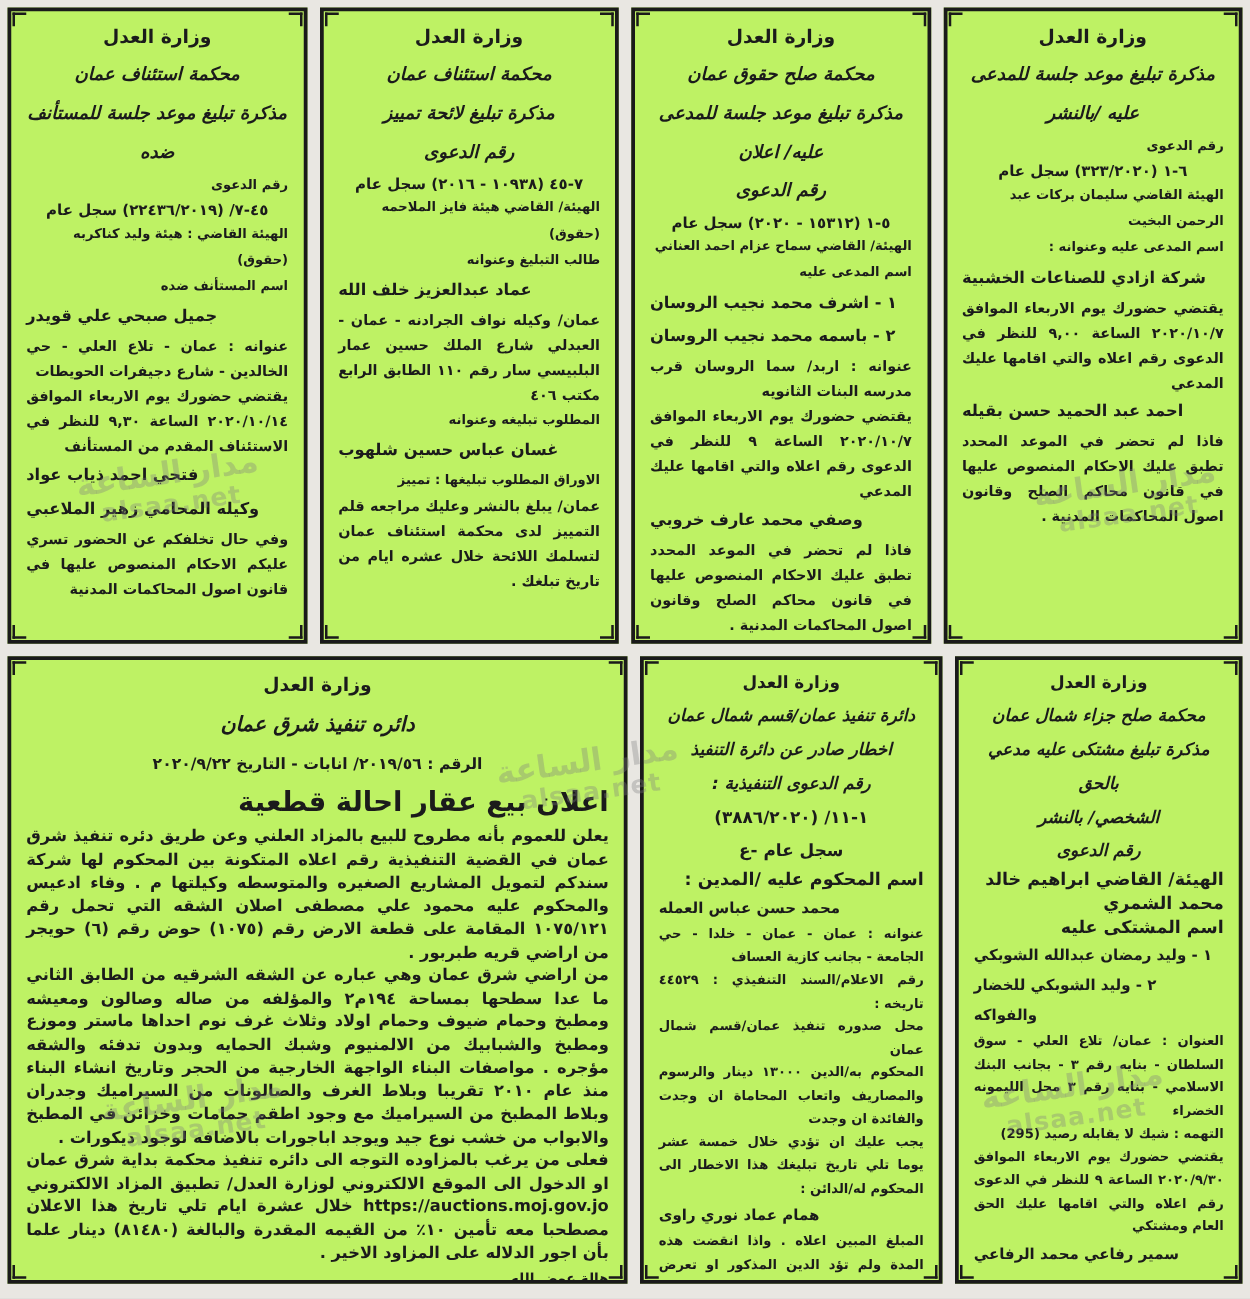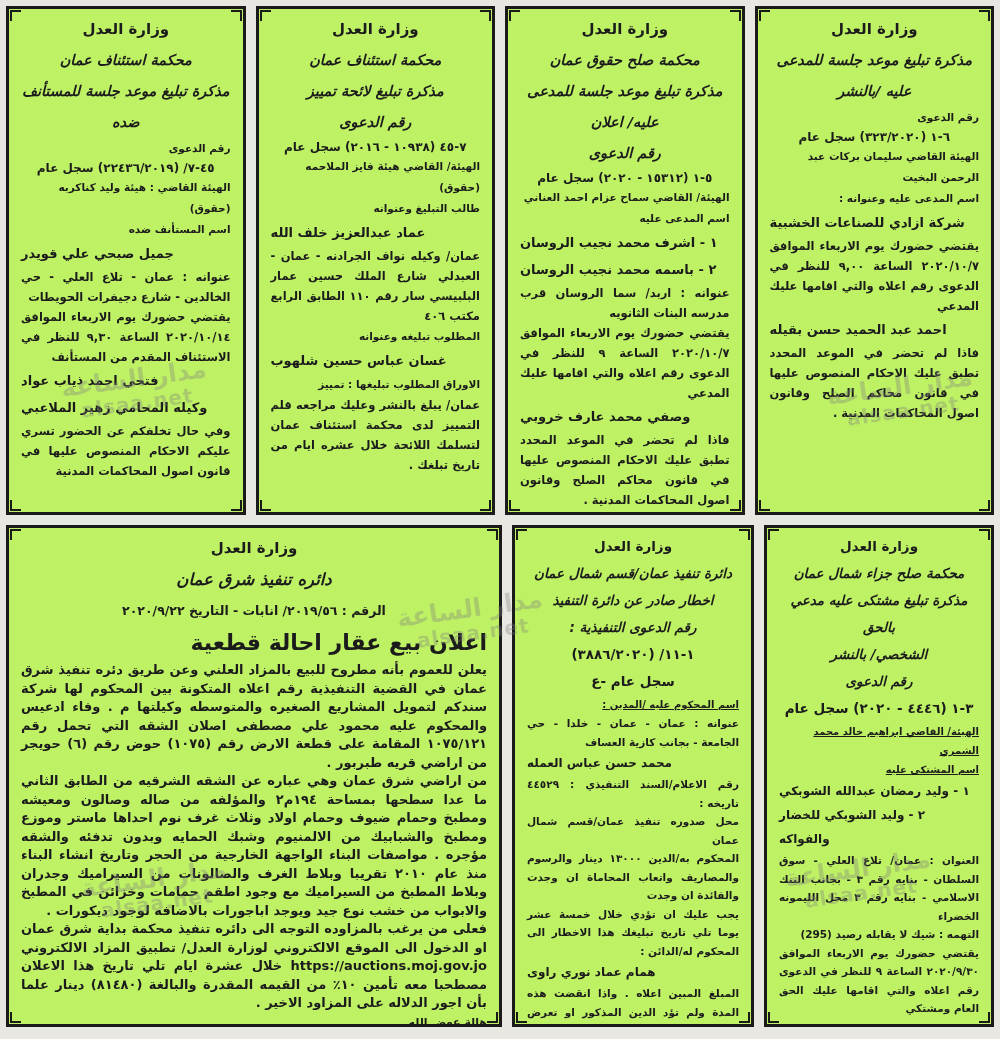--- a/index.html
+++ b/index.html
@@ -21,21 +21,21 @@
   .cnr.bl{bottom:1px;right:1px;border-bottom-width:2px;border-right-width:2px;}
   .cnr.br{bottom:1px;left:1px;border-bottom-width:2px;border-left-width:2px;}
   .ln{position:relative;z-index:2;}
   .l-t {text-align:center;font-size:15px;line-height:31px;}
   .l-h {text-align:center;font-size:14.5px;line-height:31px;font-style:italic;}
   .l-r {text-align:right;font-size:10.5px;line-height:21px;}
   .l-cb{text-align:center;font-size:12px;line-height:18px;}
   .l-n {text-align:left;font-size:13px;line-height:27px;}
   .l-b {text-align:justify;font-size:11.5px;line-height:20px;}
   .sm .l-t,.sm .l-h,.sm .l-cb{font-size:13.5px;line-height:27px;}
-  .sm .l-r{font-size:10px;line-height:19px;text-decoration:underline;}
+  .sm .l-r{font-size:14px;line-height:19px;}
   .sm .l-n{font-size:12px;line-height:24px;}
   .sm .l-b{font-size:10.5px;line-height:18.5px;}
   .wide .l-t{font-size:15px;line-height:30px;}
   .wide .l-h{font-size:16.5px;line-height:34px;}
   .l-sub{text-align:center;font-size:12.5px;line-height:27px;}
   .l-big{font-size:22px;line-height:37px;}
   .wide .l-b{font-size:13px;line-height:18.5px;}
   .l-sig{text-align:right;font-size:11px;line-height:19px;}
   .wm-layer{position:absolute;inset:0;pointer-events:none;z-index:6;}
   .wm{position:absolute;text-align:center;color:rgba(125,125,125,0.34);white-space:nowrap;}
@@ -126,21 +126,20 @@
       </div>
   </div>
 
   <div class="row bottom">
     <div class="notice sm">
         <div class="ln l-t">وزارة العدل</div>
         <div class="ln l-h">محكمة صلح جزاء شمال عمان</div>
         <div class="ln l-h">مذكرة تبليغ مشتكى عليه مدعي بالحق</div>
         <div class="ln l-h">الشخصي/ بالنشر</div>
         <div class="ln l-h">رقم الدعوى</div>
-        <div class="ln l-cb">٣-١ (٤٤٤٦ - ٢٠٢٠) سجل عام</div>
         <div class="ln l-r">الهيئة/ القاضي ابراهيم خالد محمد الشمري</div>
         <div class="ln l-r">اسم المشتكى عليه</div>
         <div class="ln l-n">١ - وليد رمضان عبدالله الشوبكي</div>
         <div class="ln l-n">٢ - وليد الشوبكي للخضار والفواكه</div>
         <div class="ln l-b">العنوان : عمان/ تلاع العلي - سوق السلطان - بنايه رقم ٣ - بجانب البنك الاسلامي - بنايه رقم ٣ محل الليمونه الخضراء</div>
         <div class="ln l-b">التهمه : شيك لا يقابله رصيد (295)</div>
         <div class="ln l-b">يقتضي حضورك يوم الاربعاء الموافق ٢٠٢٠/٩/٣٠ الساعة ٩ للنظر في الدعوى رقم اعلاه والتي اقامها عليك الحق العام ومشتكي</div>
         <div class="ln l-n">سمير رفاعي محمد الرفاعي</div>
         <span class="cnr tl"></span>
         <span class="cnr tr"></span>
@@ -148,22 +147,22 @@
         <span class="cnr br"></span>
       </div>
     <div class="notice sm">
         <div class="ln l-t">وزارة العدل</div>
         <div class="ln l-h">دائرة تنفيذ عمان/قسم شمال عمان</div>
         <div class="ln l-h">اخطار صادر عن دائرة التنفيذ</div>
         <div class="ln l-h">رقم الدعوى التنفيذية :</div>
         <div class="ln l-cb">١-١١/ (٣٨٨٦/٢٠٢٠)</div>
         <div class="ln l-cb">سجل عام -ع</div>
         <div class="ln l-r">اسم المحكوم عليه /المدين :</div>
+        <div class="ln l-n">محمد حسن عباس العمله</div>
         <div class="ln l-b">عنوانه : عمان - عمان - خلدا - حي الجامعة - بجانب كازية العساف</div>
-        <div class="ln l-n">محمد حسن عباس العمله</div>
         <div class="ln l-b">رقم الاعلام/السند التنفيذي : ٤٤٥٢٩ تاريخه :</div>
         <div class="ln l-b">محل صدوره تنفيذ عمان/قسم شمال عمان</div>
         <div class="ln l-b">المحكوم به/الدين ١٣٠٠٠ دينار والرسوم والمصاريف واتعاب المحاماة ان وجدت والفائدة ان وجدت</div>
         <div class="ln l-b">يجب عليك ان تؤدي خلال خمسة عشر يوما تلي تاريخ تبليغك هذا الاخطار الى المحكوم له/الدائن :</div>
         <div class="ln l-n">همام عماد نوري راوى</div>
         <div class="ln l-b">المبلغ المبين اعلاه . واذا انقضت هذه المدة ولم تؤد الدين المذكور او تعرض التسوية القانونية . ستقوم دائرة التنفيذ بمباشرة المعاملات التنفيذية اللازمة قانونا بحقك .</div>
         <span class="cnr tl"></span>
         <span class="cnr tr"></span>
         <span class="cnr bl"></span>
         <span class="cnr br"></span>

